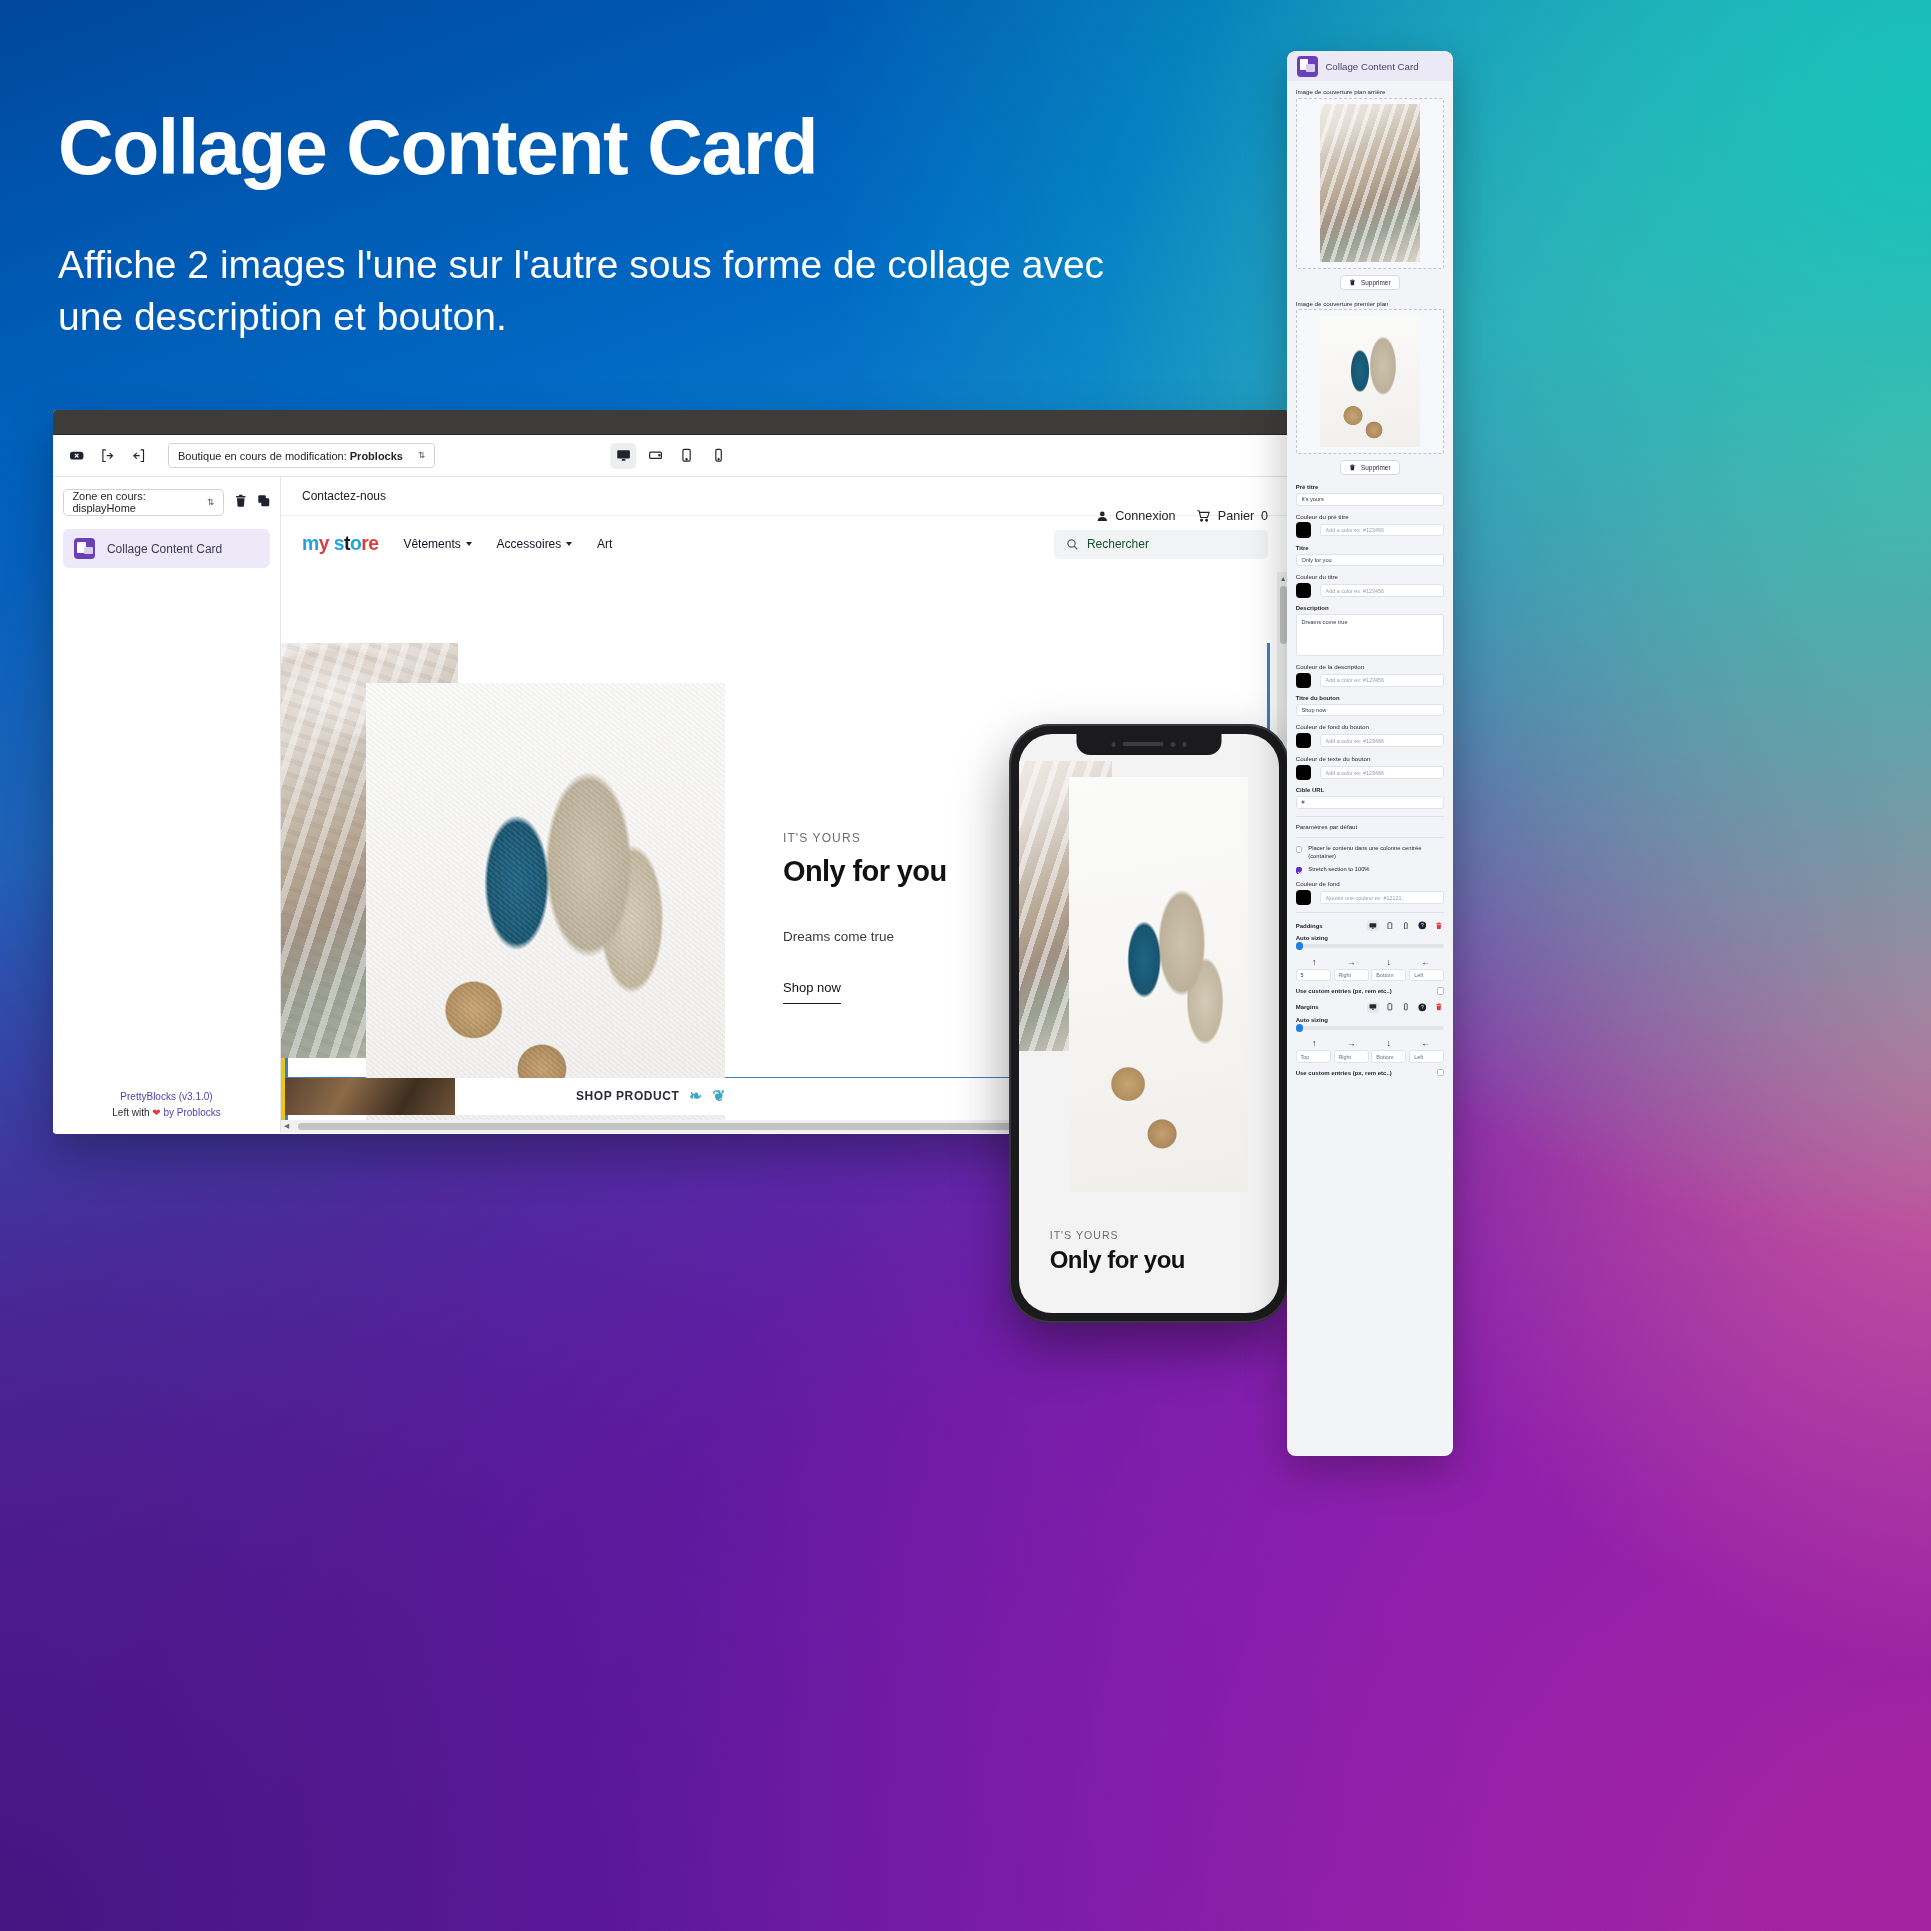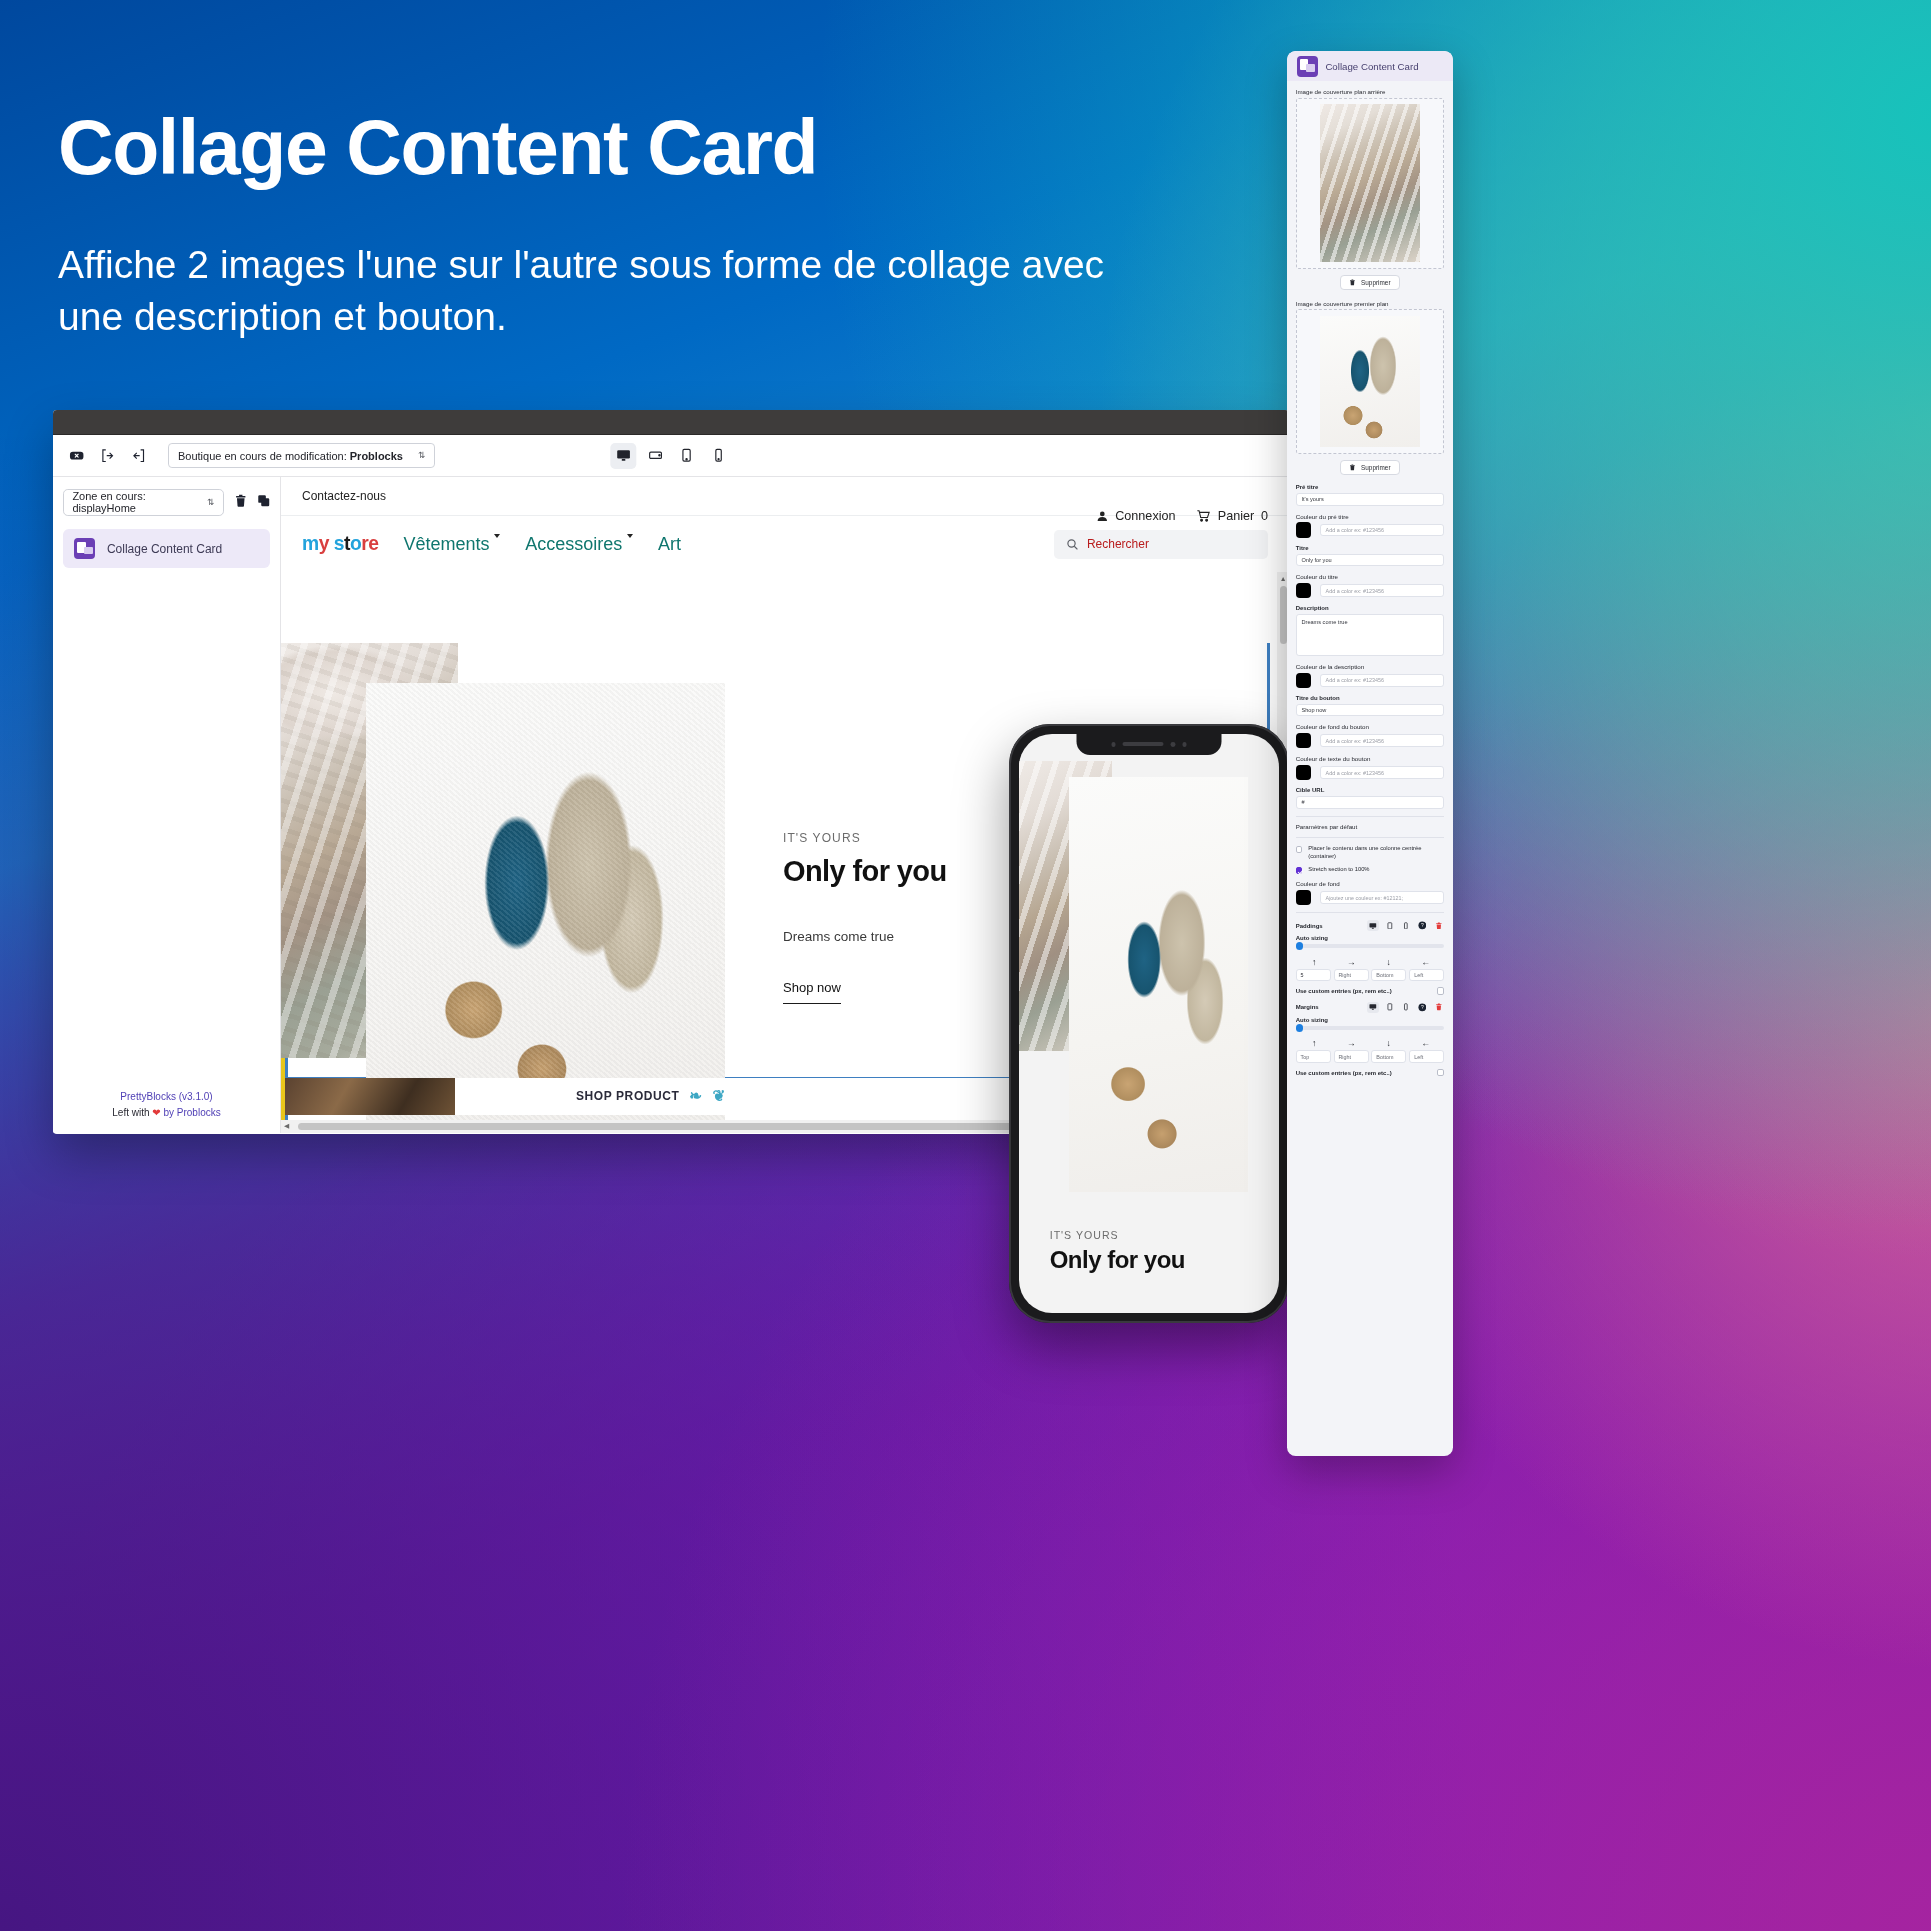--- a/index.html
+++ b/index.html
@@ -118,26 +118,26 @@
   }
   .store-top-right { display: flex; align-items: center; gap: 21px; font-size: 12.6px; margin-top: 40px; }
   .topl { display: flex; align-items: center; gap: 6.8px; }
   .cart-count { color:#232323; }
   .store-nav {
     height: 56px; display: flex; align-items: center; gap: 25px; padding: 0 21px;
   }
   .logo { font-size: 19.3px; font-weight: bold; letter-spacing: -0.5px; }
   .logo .m { color:#23a3dc } .logo .y { color:#d93f3f } .logo .s { color:#23a3dc }
   .logo .t { color:#1b1b1b } .logo .o { color:#23a3dc } .logo .r { color:#d93f3f } .logo .e { color:#d93f3f }
-  .nav-link { font-size: 18px; color: #0f766e; display: flex; gap: 4.8px; cursor:pointer; }
+  .nav-link { font-size: 12px; color: #0f172a; display: flex; align-items: center; gap: 4.8px; cursor:pointer; }
   .caret { width:0;height:0;border-left:3.9px solid transparent;border-right:3.9px solid transparent;border-top:4.8px solid #232323; }
   .search-box {
     margin-left: auto; width: 214px; height: 29px; background: #f2f3f5;
     border-radius: 4.8px; display: flex; align-items: center; gap: 8.7px;
-    padding: 0 11.6px; font-size: 12px; color: #b91c1c;
+    padding: 0 11.6px; font-size: 12px; color: #14532d;
   }
 
   
   .stage { position: relative; height: calc(100% - 95px); background: #fff; }
   .sel-left { position:absolute; left:0; top:71px; bottom:0; width:3.9px; background:#e8c61b; }
   .sel-left2 { position:absolute; left:3.9px; top:71px; bottom:0; width:2.9px; background:#3e7fc1; }
   .sel-right { position:absolute; right:19.3px; top:71px; bottom:56px; width:2.9px; background:#3e7fc1; }
   .sel-bottom { position:absolute; left:3.9px; right:19.3px; bottom:53px; height:2.9px; background:#3e7fc1; }
 
   .img-back {

